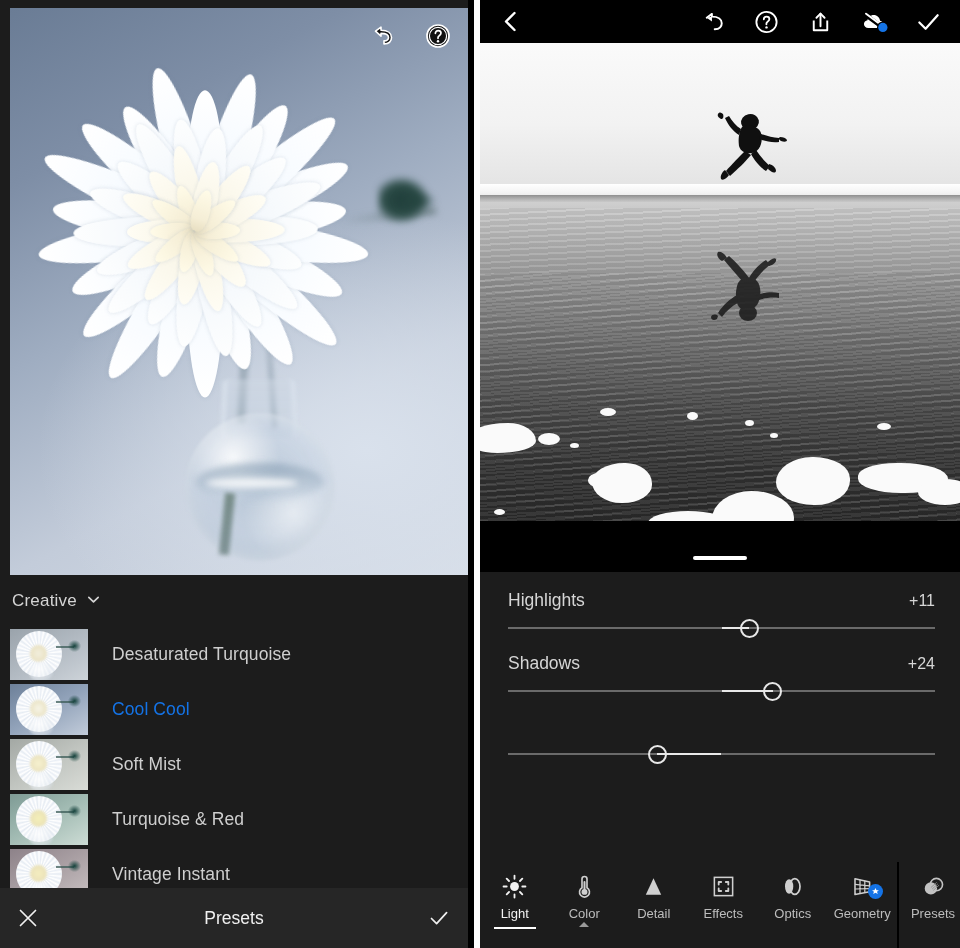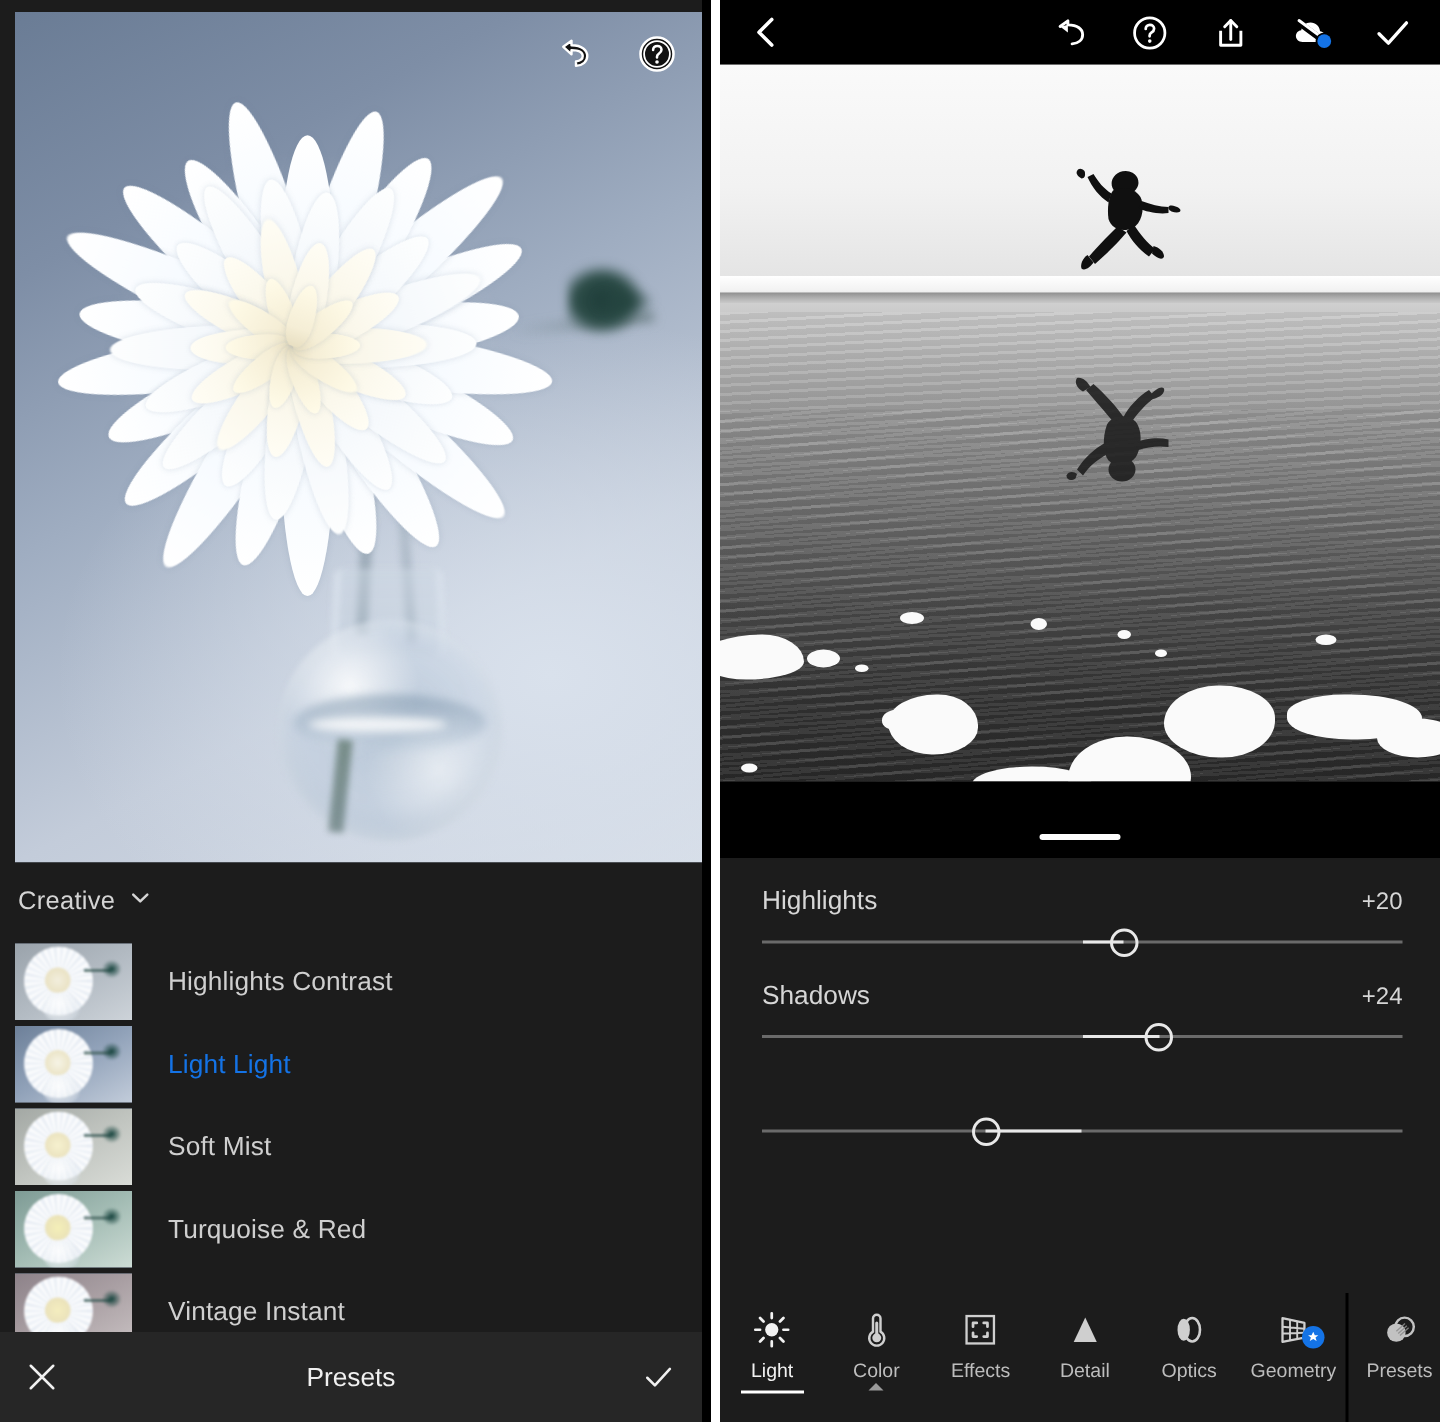--- a/index.html
+++ b/index.html
@@ -491,32 +491,32 @@
     <div id="preset-list">
         <div class="preset-row">
           <div class="preset-thumb">
             <div class="t-bg" style="background:linear-gradient(150deg,#9aa3ab 0%,#b4bcc4 55%,#cdd3d9 100%)"></div>
             <div class="t-flower"></div>
             <div class="t-core" style="background:radial-gradient(circle,#f2eedd,#e6ddb9)"></div>
             <div class="t-stem"></div>
             <div class="t-bud"></div>
             <div class="t-vase"></div>
           </div>
-          <div class="preset-label">Highlights Contrast</div>
+          <div class="preset-label">Desaturated Turquoise</div>
         </div>
         <div class="preset-row selected">
           <div class="preset-thumb">
             <div class="t-bg" style="background:linear-gradient(150deg,#6d8099 0%,#92a3ba 50%,#c2ccda 100%)"></div>
             <div class="t-flower"></div>
             <div class="t-core" style="background:radial-gradient(circle,#f6f4e6,#e6ddb9)"></div>
             <div class="t-stem"></div>
             <div class="t-bud"></div>
             <div class="t-vase"></div>
           </div>
-          <div class="preset-label">Light Light</div>
+          <div class="preset-label">Cool Cool</div>
         </div>
         <div class="preset-row">
           <div class="preset-thumb">
             <div class="t-bg" style="background:linear-gradient(150deg,#a3a8a4 0%,#c0c4bf 50%,#d9dcd7 100%)"></div>
             <div class="t-flower"></div>
             <div class="t-core" style="background:radial-gradient(circle,#f6f1cf,#e6ddb9)"></div>
             <div class="t-stem"></div>
             <div class="t-bud"></div>
             <div class="t-vase"></div>
           </div>
@@ -666,21 +666,21 @@
       <div class="foam blobG"></div>
     </div>
 
     <div id="right-photo-gap"></div>
     <div id="drag-handle"></div>
 
     <div id="slider-area">
         <div class="slider-item">
           <div class="slider-head">
             <span class="slider-name">Highlights</span>
-            <span class="slider-value">+20</span>
+            <span class="slider-value">+11</span>
           </div>
           <div class="slider-track">
             <div class="slider-fill" style="left: 213.5px; width: 27.755px;"></div>
             <div class="slider-knob" style="left: 241.255px;"></div>
           </div>
         </div>
         <div class="slider-item">
           <div class="slider-head">
             <span class="slider-name">Shadows</span>
             <span class="slider-value">+24</span>
@@ -719,35 +719,35 @@
                 <circle cx="13" cy="18.6" r="3.1" fill="#cfcfcf"></circle>
                 <path d="M13 8.4v7.4" stroke="#cfcfcf" stroke-width="2.1" stroke-linecap="round"></path>
               </svg>
             </div>
             <div class="t-lab">Color</div>
             <span class="t-caret"></span>
           </div>
           <div class="tool">
             <div class="t-ico">
               <svg viewBox="0 0 26 26" width="25" height="25">
+                <path d="M13 4.5 L21 21.5 L5 21.5 Z" fill="#cfcfcf"></path>
+              </svg>
+            </div>
+            <div class="t-lab">Detail</div>
+          </div>
+          <div class="tool">
+            <div class="t-ico">
+              <svg viewBox="0 0 26 26" width="25" height="25">
                 <rect x="3.5" y="3.5" width="19" height="19" fill="none" stroke="#cfcfcf" stroke-width="1.6"></rect>
                 <g fill="none" stroke="#cfcfcf" stroke-width="1.9" stroke-linecap="round">
                   <path d="M8 8.3v2.6M8 8.3h2.6M18 8.3v2.6M18 8.3h-2.6M8 17.7v-2.6M8 17.7h2.6M18 17.7v-2.6M18 17.7h-2.6"></path>
                 </g>
               </svg>
             </div>
             <div class="t-lab">Effects</div>
-          </div>
-          <div class="tool">
-            <div class="t-ico">
-              <svg viewBox="0 0 26 26" width="25" height="25">
-                <path d="M13 4.5 L21 21.5 L5 21.5 Z" fill="#cfcfcf"></path>
-              </svg>
-            </div>
-            <div class="t-lab">Detail</div>
           </div>
           <div class="tool">
             <div class="t-ico">
               <svg viewBox="0 0 26 26" width="25" height="25">
                 <ellipse cx="9.5" cy="13" rx="4.3" ry="7.6" fill="#cfcfcf"></ellipse>
                 <ellipse cx="15.4" cy="13" rx="5.4" ry="8.1" fill="none" stroke="#cfcfcf" stroke-width="1.8"></ellipse>
               </svg>
             </div>
             <div class="t-lab">Optics</div>
           </div>

